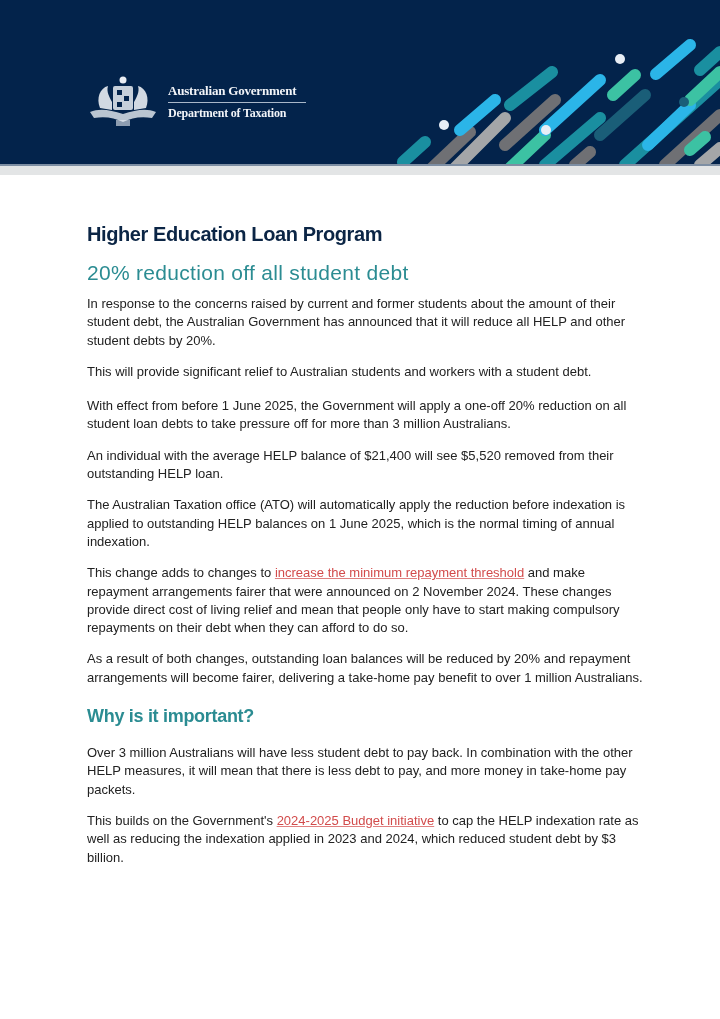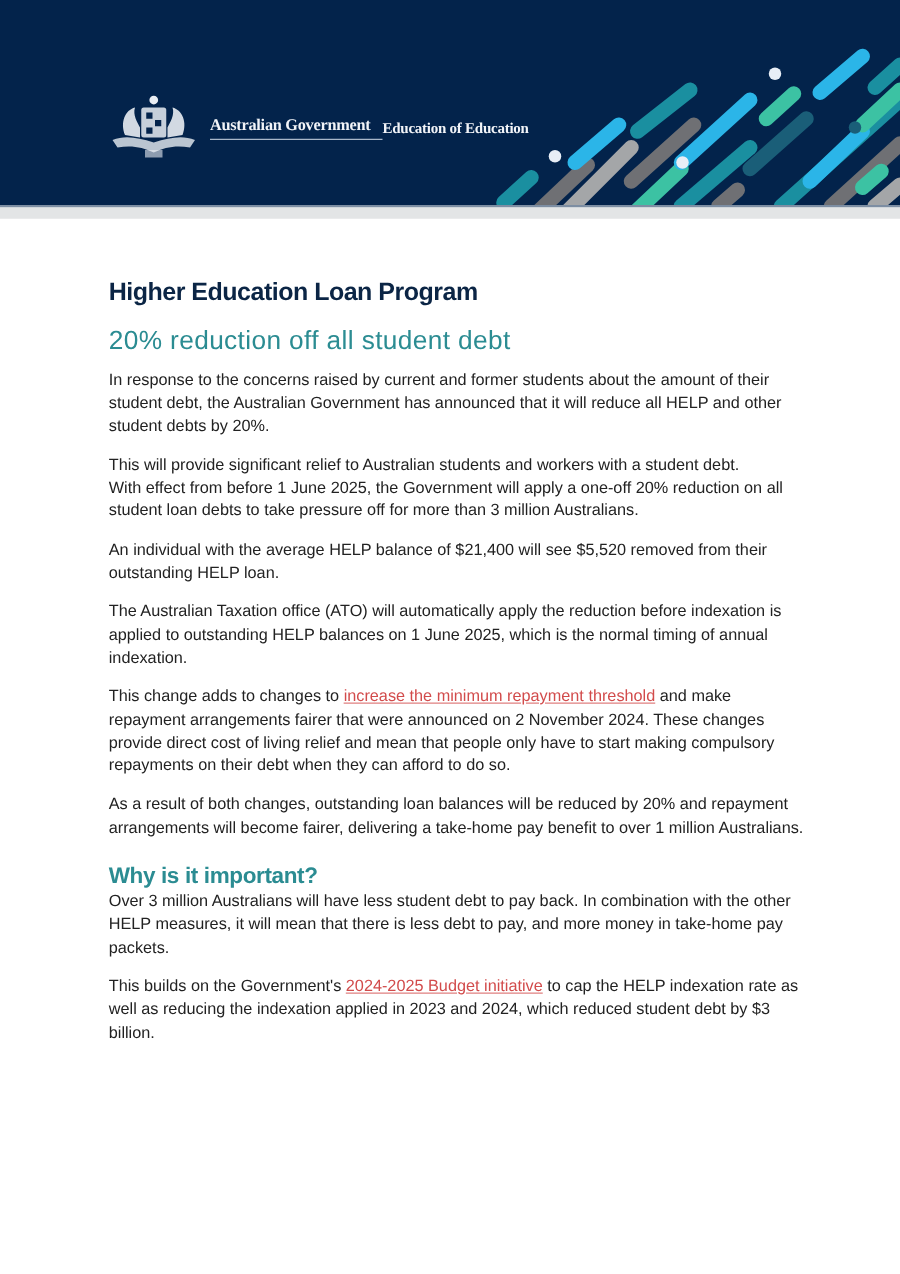--- a/index.html
+++ b/index.html
@@ -47,21 +47,21 @@
       display: flex;
       align-items: center;
     }
     .crest {
       width: 74px;
       height: 56px;
       margin-right: 8px;
     }
     .logo-text {
       display: flex;
-      flex-direction: row;
+      flex-direction: column;
       color: #f2f4f8;
       font-family: "Liberation Serif", serif;
       font-weight: bold;
     }
     .logo-line1 {
       font-size: 13px;
       letter-spacing: -0.2px;
       padding-bottom: 3px;
       border-bottom: 1px solid #a9b7c9;
       width: 138px;
@@ -102,21 +102,21 @@
     .p-block { margin-top: 13px; }
     .p-first { margin-top: 9px; }
     h2 {
       margin: 17px 0 0 0;
       font-size: 18px;
       font-weight: bold;
       color: #2b8c92;
       line-height: 24px;
       letter-spacing: -0.3px;
     }
-    .h2-follow { margin-top: 0; }
+    .h2-follow { margin-top: 16px; }
     a.doc-link {
       color: #d24b4b;
       text-decoration: underline;
       text-decoration-color: #e08080;
     }
   </style>
 </head>
 <body>
 
 <div class="header">
@@ -164,21 +164,21 @@
         <rect x="30" y="46" width="14" height="6" opacity="0.6"></rect>
       </g>
       <g fill="#03234b">
         <rect x="31" y="16" width="5" height="5"></rect>
         <rect x="38" y="22" width="5" height="5"></rect>
         <rect x="31" y="28" width="5" height="5"></rect>
       </g>
     </svg>
     <div class="logo-text">
       <span class="logo-line1">Australian Government</span>
-      <span class="logo-line2">Education of Education</span>
+      <span class="logo-line2">Department of Taxation</span>
     </div>
   </div>
 </div>
 <div class="header-edge"></div>
 <div class="grey-band"></div>
 
 <div class="content">
   <h1>Higher Education Loan Program</h1>
   <div class="subtitle">20% reduction off all student debt</div>
 

